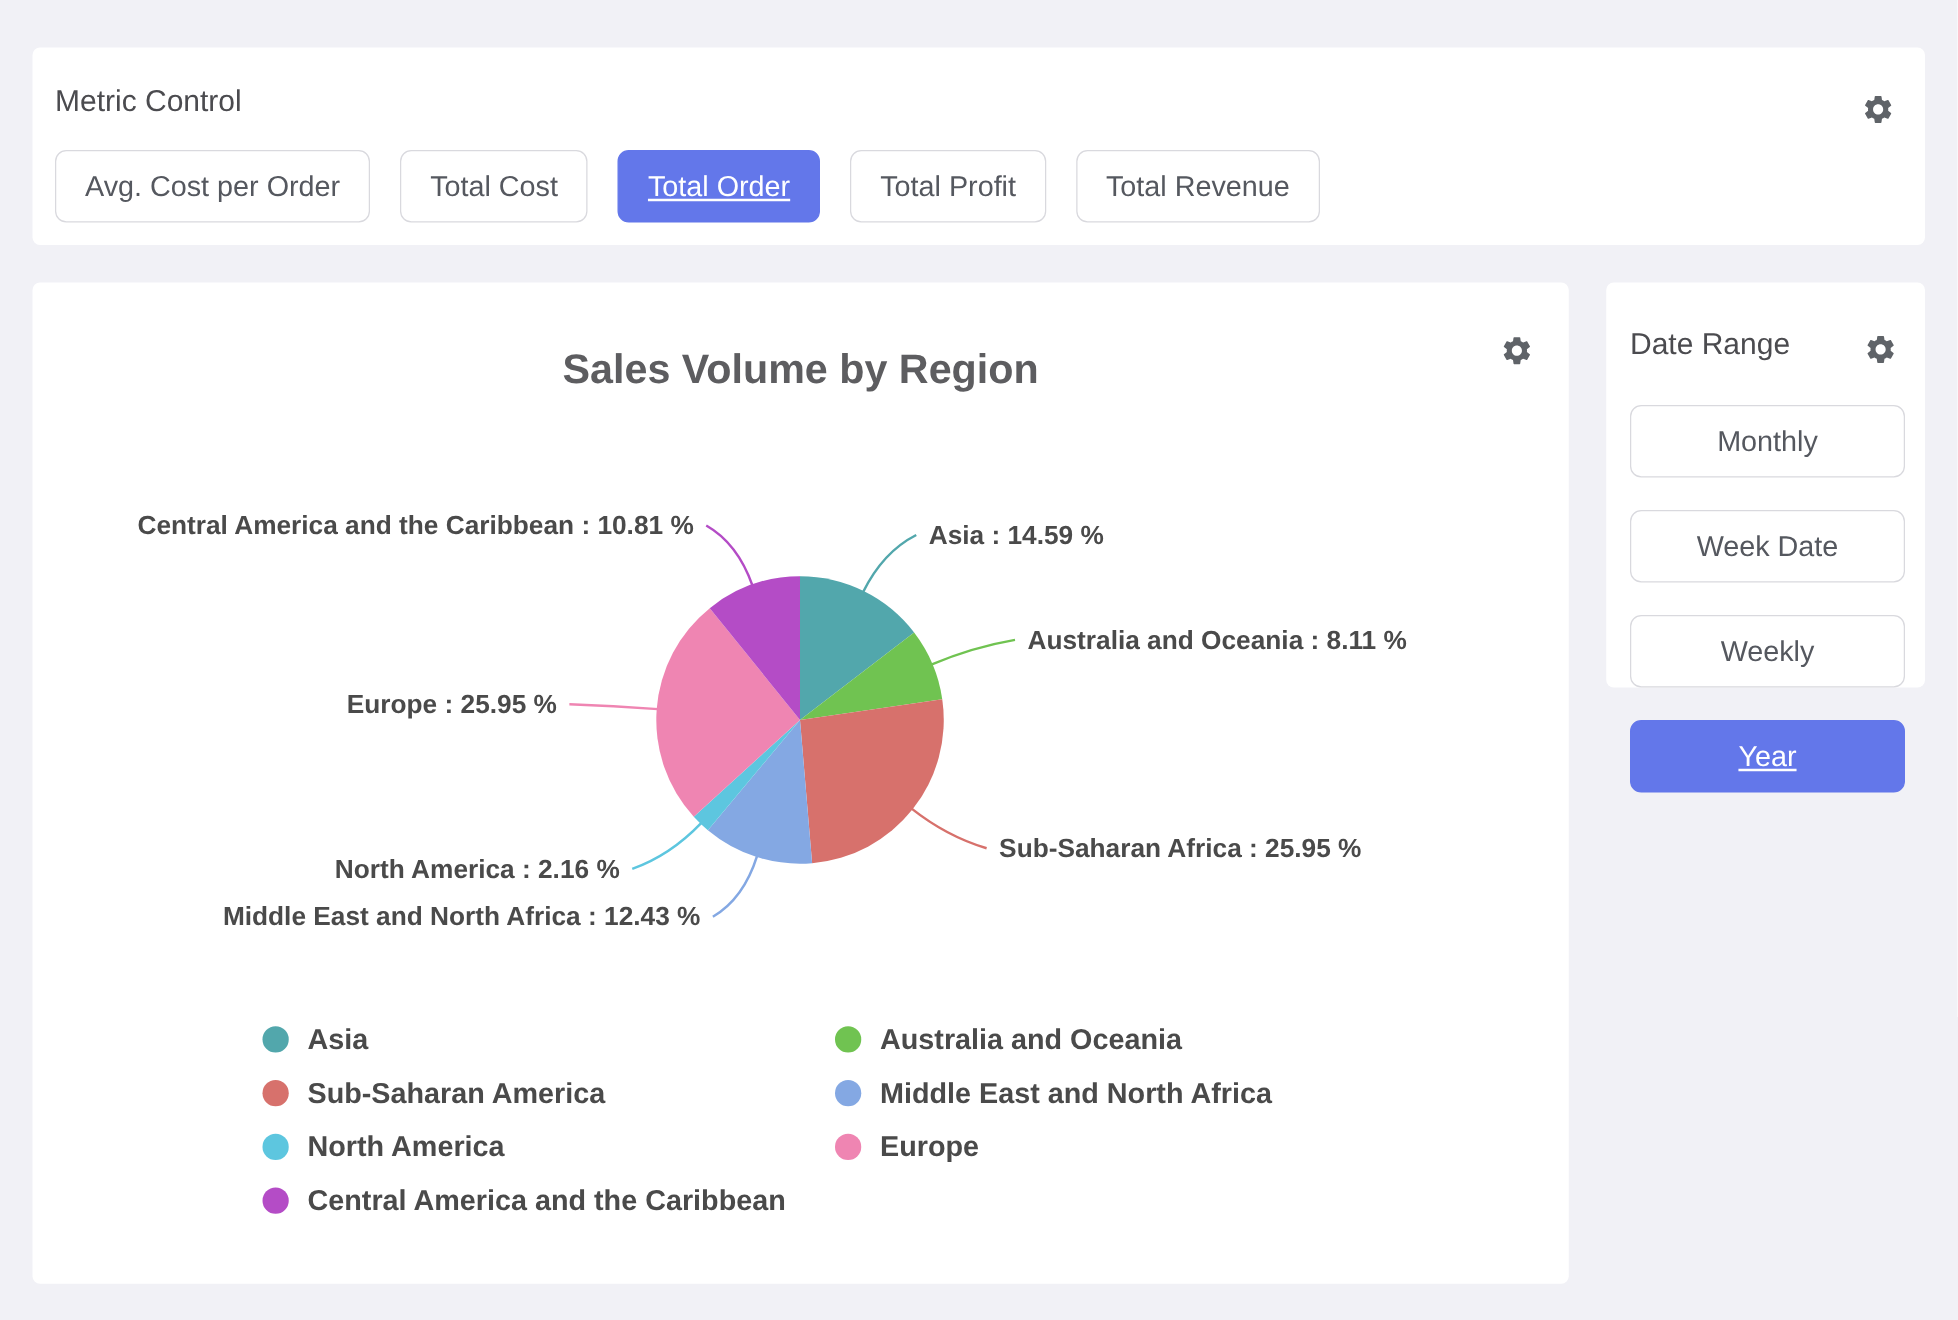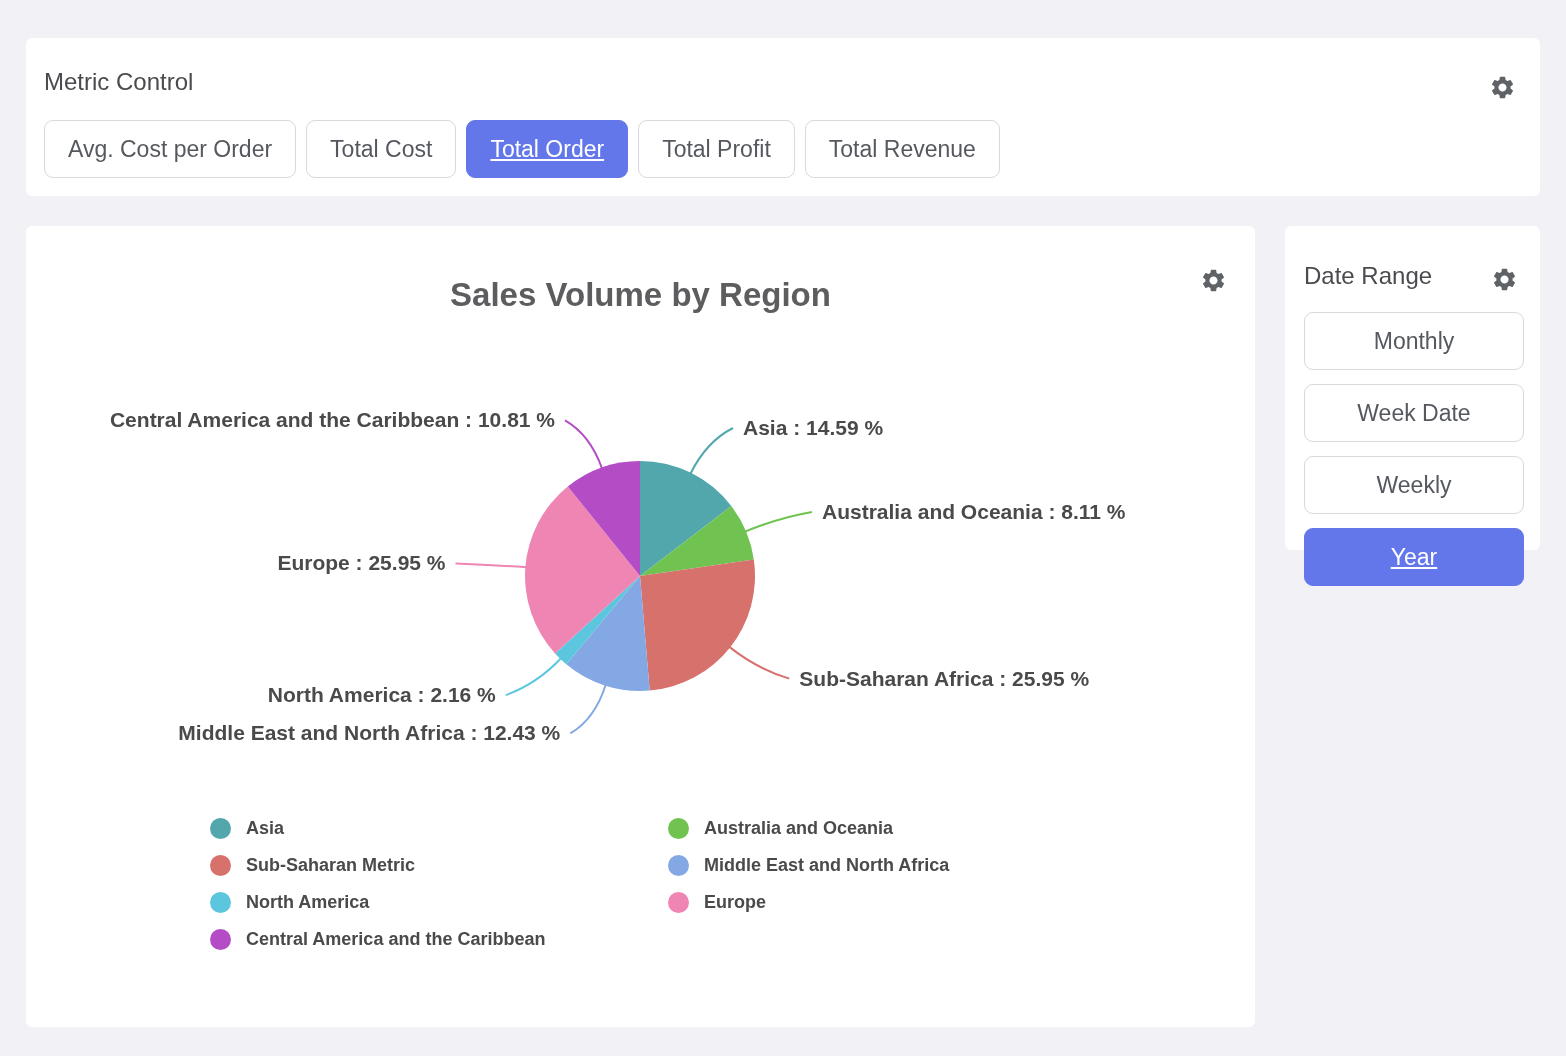--- a/index.html
+++ b/index.html
@@ -21,21 +21,21 @@
     font-size:24px; font-weight:400; color:#4B4B4F;
   }
   #metric-panel .panel-title { position:absolute; left:18px; top:30px; }
   .gear-btn {
     position:absolute; width:27px; height:27px; cursor:pointer;
     display:flex; align-items:center; justify-content:center;
   }
   #metric-panel .gear-btn { right:24px; top:36px; }
   .btn-row {
     position:absolute; left:18px; top:82px;
-    display:flex; gap:10px;
+    display:flex; gap:24px;
   }
   .ui-btn {
     height:58px; padding:0 23px;
     font-family:"Liberation Sans", sans-serif;
     font-size:23px; color:#55585F;
     background:#ffffff; border:1px solid #D9D9DE; border-radius:9px;
     cursor:pointer; white-space:nowrap;
   }
   .ui-btn.selected {
     background:#6377EA; border-color:#6377EA; color:#ffffff;text-decoration:underline;
@@ -49,30 +49,30 @@
   #chart-panel .gear-btn { right:28px; top:41px; }
   #pie-svg { position:absolute; left:0; top:100px; }
   
   #legend {
     position:absolute; left:184px; top:592px;
     display:grid; grid-template-columns:458px auto;
     row-gap:16px; column-gap:0;
   }
   .legend-item { display:flex; align-items:center; gap:15px; cursor:pointer; }
   .legend-dot { width:21px; height:21px; border-radius:50%; flex:0 0 auto; }
-  .legend-label { font-size:18px; font-weight:700; color:#4A4A4A; }
+  .legend-label { font-size:23px; font-weight:700; color:#4A4A4A; }
   
   #date-panel { left:1285px; top:226px; width:255px; height:324px; }
   #date-panel .panel-title { position:absolute; left:19px; top:36px; }
   #date-panel .gear-btn { right:22px; top:40px; }
   .btn-col {
     position:absolute; left:19px; top:86px; width:220px;
     display:flex; flex-direction:column; gap:14px;
   }
-  .btn-col .ui-btn { width:220px; padding:0; }
+  .btn-col .ui-btn { width:220px; padding:0;margin-top:12px; }
 </style>
 </head>
 <body>
 
 <section class="panel" id="metric-panel">
   <h2 class="panel-title">Metric Control</h2>
   <span class="gear-btn" id="metric-gear">
       <svg width="27" height="27" viewBox="0 0 24 24">
         <path fill="#5F6368" d="M19.14 12.94c.04-.3.06-.61.06-.94 0-.32-.02-.64-.07-.94l2.03-1.58c.18-.14.23-.41.12-.61l-1.92-3.32c-.12-.22-.37-.29-.59-.22l-2.39.96c-.5-.38-1.03-.7-1.62-.94l-.36-2.54c-.04-.24-.24-.41-.48-.41h-3.84c-.24 0-.43.17-.47.41l-.36 2.54c-.59.24-1.13.57-1.62.94l-2.39-.96c-.22-.08-.47 0-.59.22L2.74 8.87c-.12.21-.08.47.12.61l2.03 1.58c-.05.3-.09.63-.09.94s.02.64.07.94l-2.03 1.58c-.18.14-.23.41-.12.61l1.92 3.32c.12.22.37.29.59.22l2.39-.96c.5.38 1.03.7 1.62.94l.36 2.54c.05.24.24.41.48.41h3.84c.24 0 .44-.17.47-.41l.36-2.54c.59-.24 1.13-.56 1.62-.94l2.39.96c.22.08.47 0 .59-.22l1.92-3.32c.12-.22.07-.47-.12-.61l-2.01-1.58zM12 15.6c-1.98 0-3.6-1.62-3.6-3.6s1.62-3.6 3.6-3.6 3.6 1.62 3.6 3.6-1.62 3.6-3.6 3.6z"></path>
       </svg>
@@ -120,21 +120,21 @@
       <div class="legend-item">
         <span class="legend-dot" style="background: rgb(82, 167, 172);"></span>
         <span class="legend-label">Asia</span>
       </div>
       <div class="legend-item">
         <span class="legend-dot" style="background: rgb(112, 195, 81);"></span>
         <span class="legend-label">Australia and Oceania</span>
       </div>
       <div class="legend-item">
         <span class="legend-dot" style="background: rgb(215, 113, 108);"></span>
-        <span class="legend-label">Sub-Saharan Metric</span>
+        <span class="legend-label">Sub-Saharan America</span>
       </div>
       <div class="legend-item">
         <span class="legend-dot" style="background: rgb(132, 168, 227);"></span>
         <span class="legend-label">Middle East and North Africa</span>
       </div>
       <div class="legend-item">
         <span class="legend-dot" style="background: rgb(93, 198, 223);"></span>
         <span class="legend-label">North America</span>
       </div>
       <div class="legend-item">

